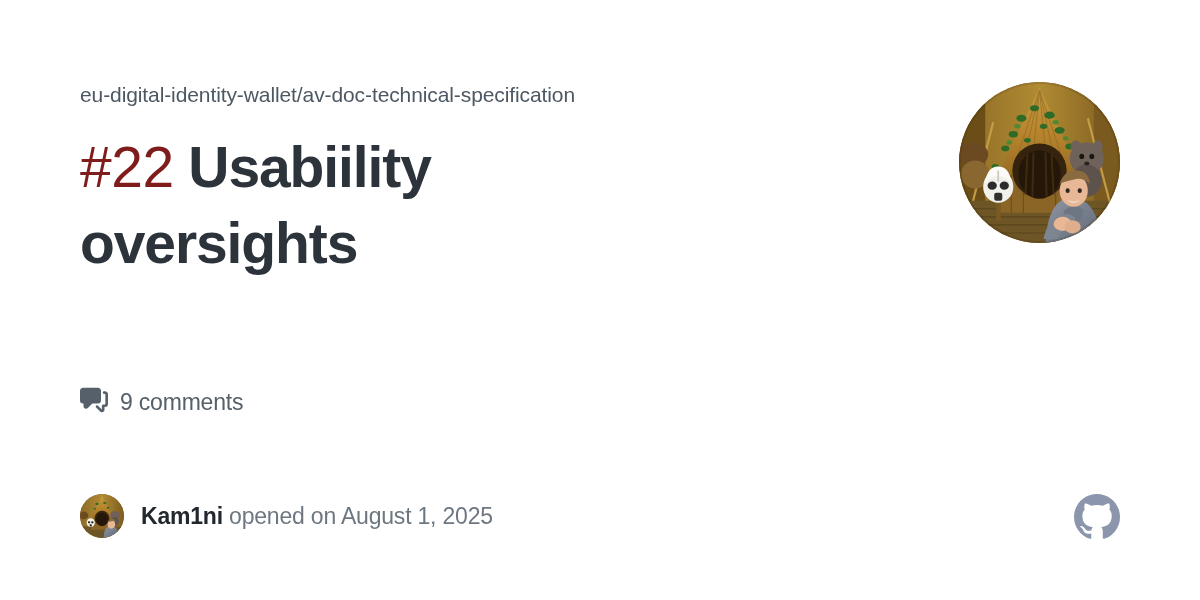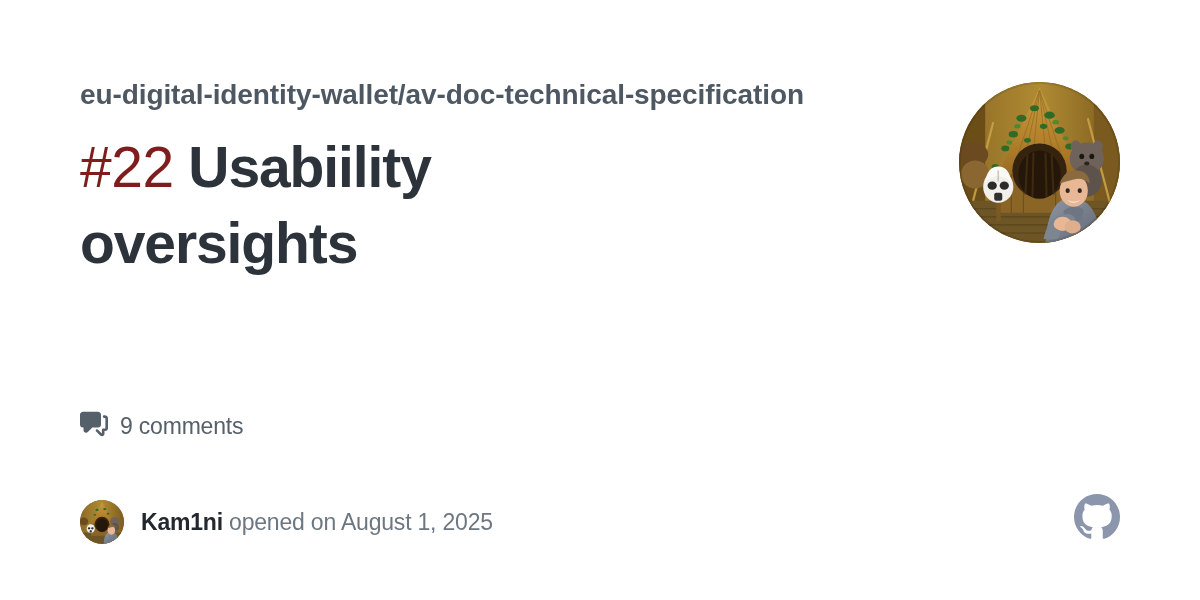--- a/index.html
+++ b/index.html
@@ -30,25 +30,25 @@
     display: flex;
     align-items: flex-start;
     justify-content: space-between;
   }
 
   .top-left {
     max-width: 790px;
   }
 
   .repo-name {
-    font-size: 28px;
+    font-size: 21px;
     line-height: 30px;
     color: #4e5862;
     letter-spacing: -0.1px;
-    font-weight: 700;
+    font-weight: 400;
     white-space: nowrap;
   }
 
   .issue-title {
     margin-top: 20px;
     font-size: 57px;
     line-height: 1.33;
     font-weight: 700;
     color: #2c333b;
     letter-spacing: -1.1px;
@@ -68,38 +68,38 @@
     border-radius: 50%;
     overflow: hidden;
     flex: 0 0 auto;
     margin-top: 2px;
     background: #7a5a22;
   }
   .av-svg { display: block; width: 100%; height: 100%; }
 
   
   .comments-row {
-    margin-top: 90px;
+    margin-top: 66px;
     display: flex;
     align-items: center;
     gap: 12px;
   }
   .comment-icon { display: block; }
   .comments-text {
     font-size: 23px;
     line-height: 28px;
     color: #56606a;
     letter-spacing: -0.2px;
   }
 
   
   .footer {
     margin-top: auto;
     display: flex;
-    align-items: flex-end;
+    align-items: flex-start;
     justify-content: space-between;
   }
   .footer-left {
     display: flex;
     align-items: center;
     gap: 17px;
   }
   .avatar-small {
     width: 44px;
     height: 44px;

